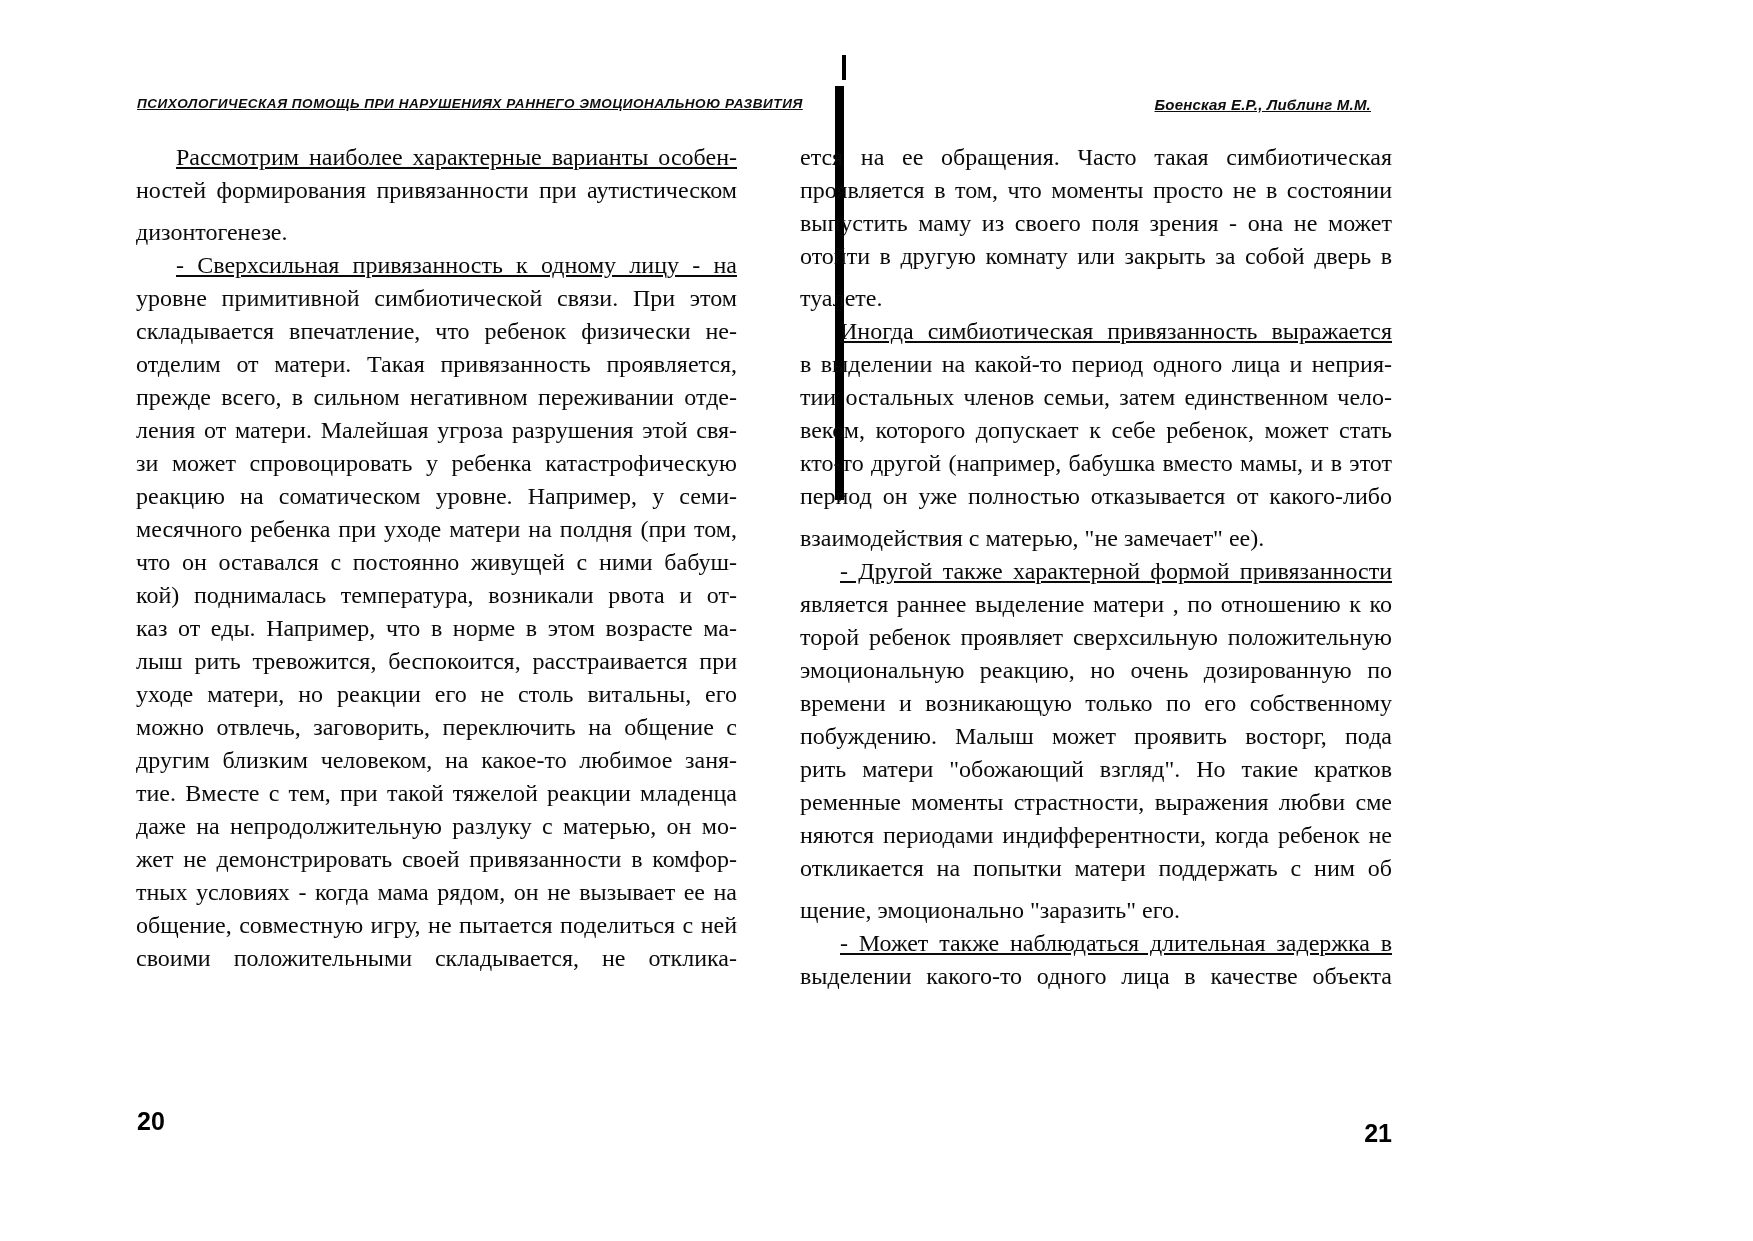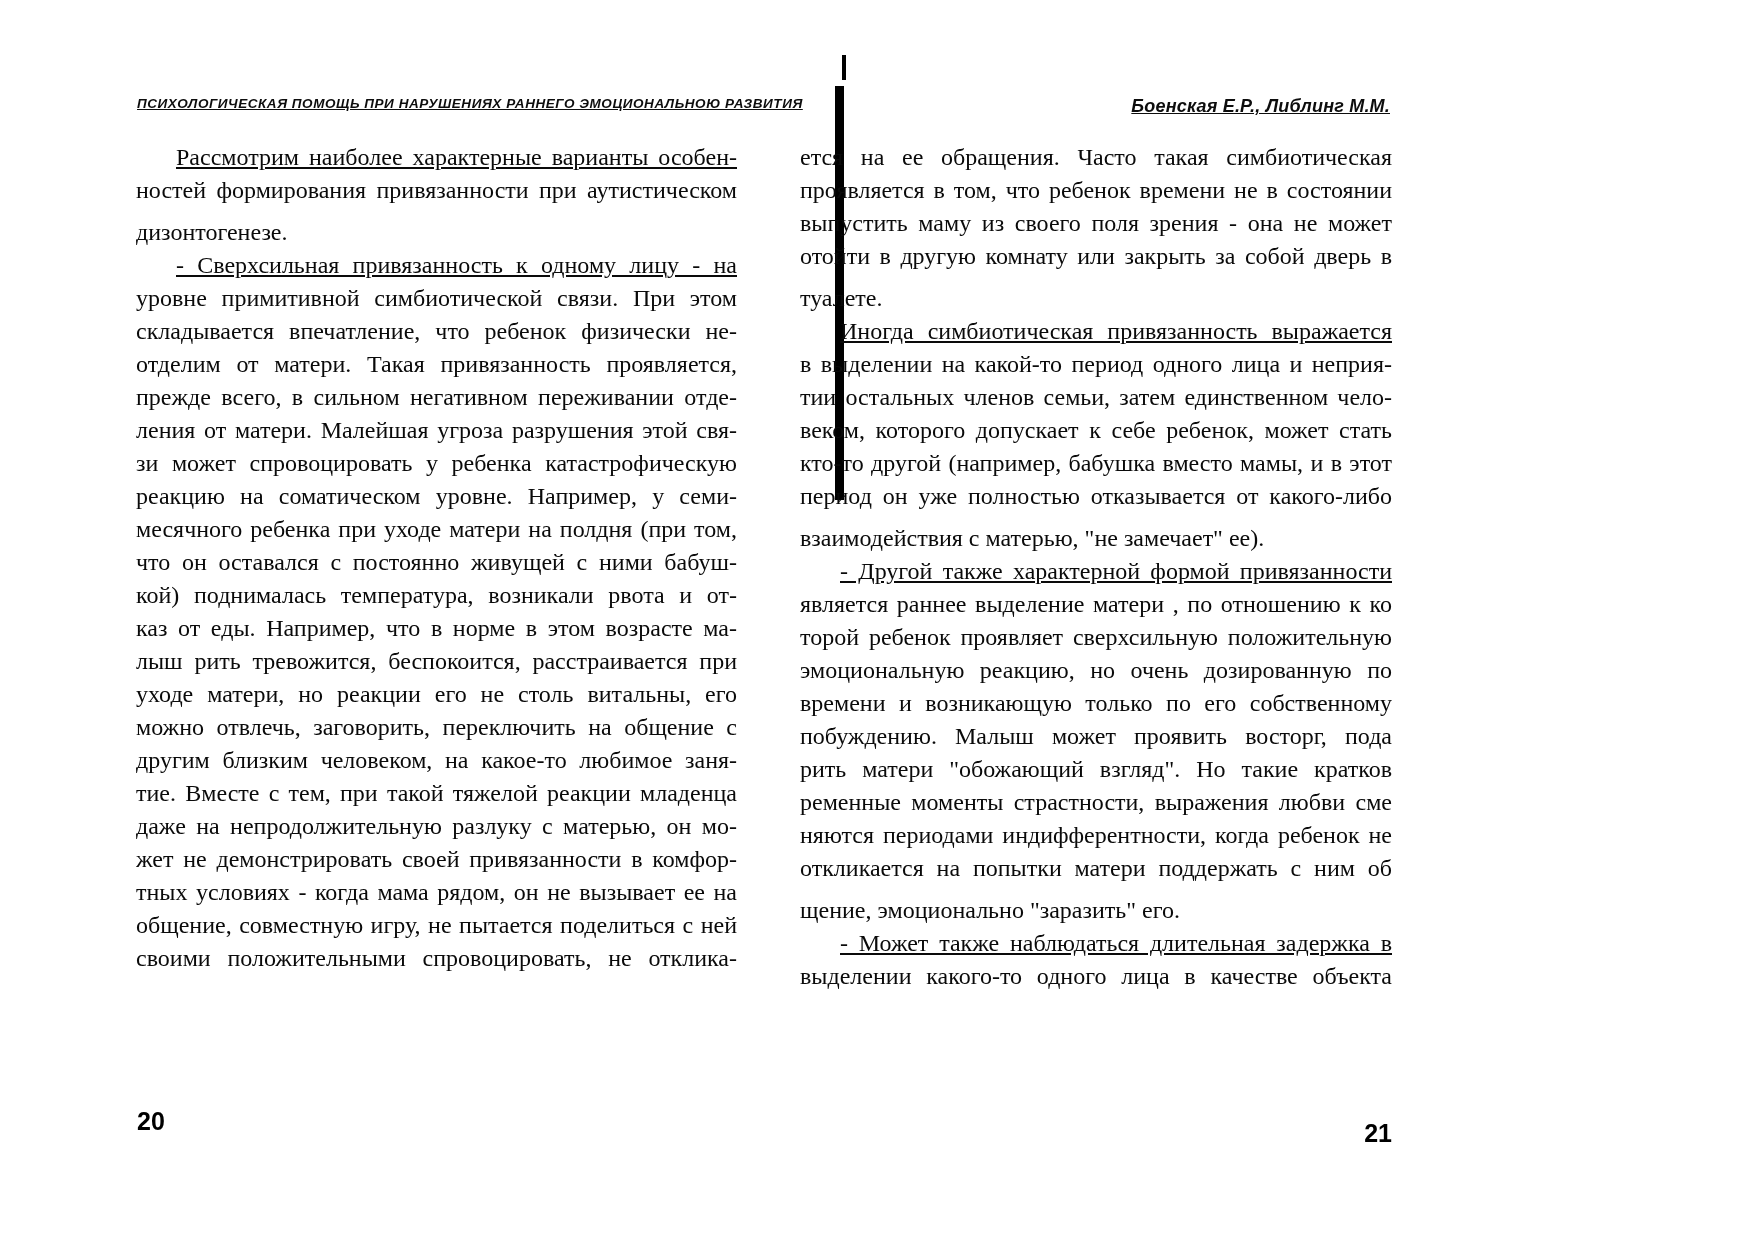--- a/index.html
+++ b/index.html
@@ -26,22 +26,22 @@
     text-decoration: underline;
     color: #0d0d0d;
     white-space: nowrap;
   }
   .running-head.left {
     left: 137px;
     font-size: 13.5px;
     letter-spacing: 0.55px;
   }
   .running-head.right {
-    right: 363px;
-    font-size: 18px;
+    right: 382px;
+    font-size: 15px;
     letter-spacing: 0.2px;
     text-decoration: underline;
   }
   .divider-tick {
     position: absolute;
     left: 842px;
     top: 55px;
     width: 4px;
     height: 25px;
     background: #000000;
@@ -118,26 +118,26 @@
       <div class="text-line">каз от еды. Например, что в норме в этом возрасте ма-</div>
       <div class="text-line">лыш рить тревожится, беспокоится, расстраивается при</div>
       <div class="text-line">уходе матери, но реакции его не столь витальны, его</div>
       <div class="text-line">можно отвлечь, заговорить, переключить на общение с</div>
       <div class="text-line">другим близким человеком, на какое-то любимое заня-</div>
       <div class="text-line">тие. Вместе с тем, при такой тяжелой реакции младенца</div>
       <div class="text-line">даже на непродолжительную разлуку с матерью, он мо-</div>
       <div class="text-line">жет не демонстрировать своей привязанности в комфор-</div>
       <div class="text-line">тных условиях - когда мама рядом, он не вызывает ее на</div>
       <div class="text-line">общение, совместную игру, не пытается поделиться с ней</div>
-      <div class="text-line">своими положительными спровоцировать, не отклика-</div>
+      <div class="text-line">своими положительными складывается, не отклика-</div>
     </div>
 
   <div class="column right-col" id="col-right">
       <div class="text-line">ется на ее обращения. Часто такая симбиотическая формой</div>
-      <div class="text-line">проявляется в том, что ребенок времени не в состоянии</div>
+      <div class="text-line">проявляется в том, что моменты просто не в состоянии</div>
       <div class="text-line">выпустить маму из своего поля зрения - она не может</div>
       <div class="text-line">отойти в другую комнату или закрыть за собой дверь в</div>
       <div class="text-line last">туалете.</div>
       <div class="text-line indent">Иногда симбиотическая привязанность выражается</div>
       <div class="text-line">в выделении на какой-то период одного лица и неприя-</div>
       <div class="text-line">тии остальных членов семьи, затем единственном чело-</div>
       <div class="text-line">веком, которого допускает к себе ребенок, может стать</div>
       <div class="text-line">кто-то другой (например, бабушка вместо мамы, и в этот</div>
       <div class="text-line">период он уже полностью отказывается от какого-либо</div>
       <div class="text-line last">взаимодействия с матерью, "не замечает" ее).</div>

